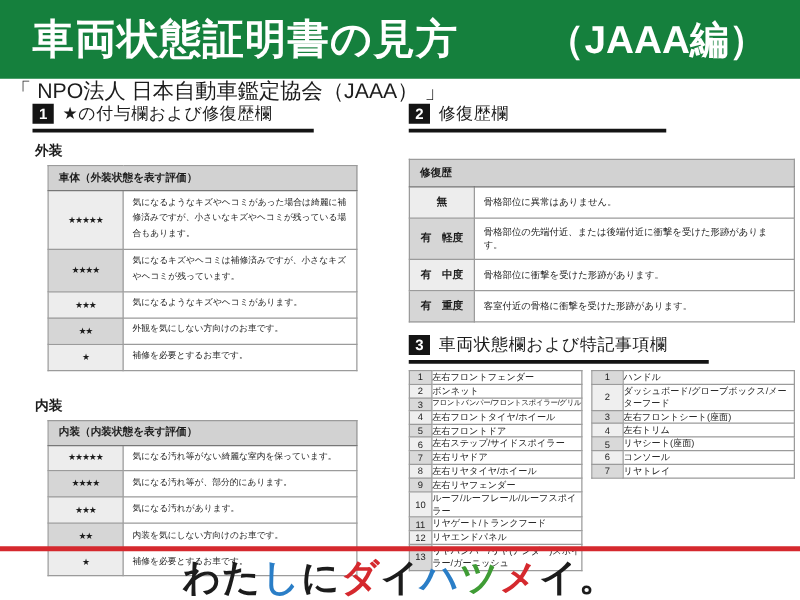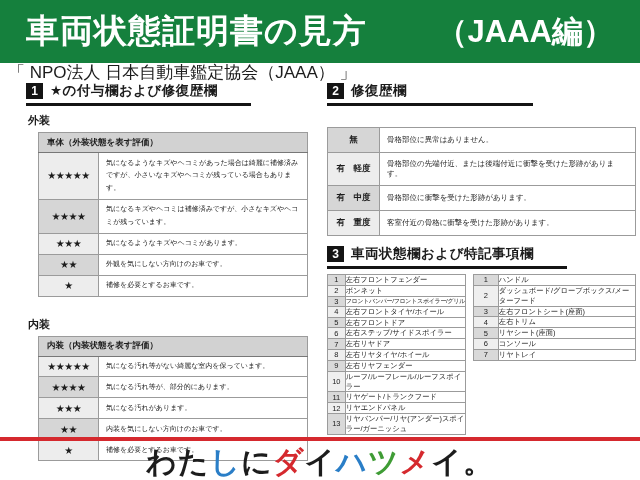--- a/index.html
+++ b/index.html
@@ -16,35 +16,35 @@
   }
   .banner .ttl { color:#fff; font-weight:bold; font-size:33px; letter-spacing:1px; }
   .banner .ed  { color:#fff; font-weight:bold; font-size:31px; letter-spacing:0; }
   .subtitle { position:absolute; left:8px; top:61px; font-size:17px; font-weight:500; }
 
   
   .sec-head { display:flex; align-items:center; border-bottom:3px solid #141414; padding-bottom:3px; }
   .sec-num  { background:#141414; color:#fff; width:17px; height:16px; flex:0 0 17px;
               display:flex; align-items:center; justify-content:center;
               font-size:12px; font-weight:bold; margin-right:7px; }
-  .sec-title{ font-size:13.5px; font-weight:bold; letter-spacing:0.5px; }
+  .sec-title{ font-size:13.5px; font-weight:normal; letter-spacing:0.5px; }
 
   
   .col-left  { position:absolute; left:26px;  top:82px; width:284px; }
   .col-right { position:absolute; left:327px; top:82px; width:309px; }
   .grp-label { font-size:11px; font-weight:bold; margin:7px 0 4px 2px; }
   .grp-label.second { margin-top:20px; }
 
   
   table { border-collapse:collapse; background:#fff; }
   td { border:1px solid #9b9b9b; vertical-align:middle; }
   .outer { border:1.5px solid #4a4a4a; }
 
   
-  .star-table { width:270px; margin-left:12px; }
+  .star-table { width:248px; margin-left:12px;font-family:Liberation Mono, monospace; }
   .star-table .hdr td { background:#d2d2d2; font-size:8.5px; font-weight:bold;
                         padding:3.5px 8px; border-bottom:1px solid #777; }
   .c-star { width:60px; text-align:center; font-size:10px; font-weight:bold;
             letter-spacing:-0.5px; padding:3px 1px; }
   .c-desc { font-size:7px; line-height:1.85; padding:3.5px 7px; background:#fff; }
   .star-table tr:nth-child(even) .c-star { background:#ededed; }
   .star-table tr:nth-child(odd):not(.hdr) .c-star { background:#d6d6d6; }
 
   
   .repair-table { width:309px; margin-top:21px; }
@@ -157,20 +157,23 @@
   </div>
 
   <div class="col-right">
     <div class="sec-head" style="width:206px">
       <span class="sec-num">2</span>
       <span class="sec-title">修復歴欄</span>
     </div>
 
     <table class="repair-table outer">
       <tbody>
+          <tr class="hdr">
+        <td colspan="2">修復歴</td>
+      </tr>
       <tr>
         <td class="c-grade">無</td>
         <td class="c-rdesc">骨格部位に異常はありません。</td>
       </tr>
       <tr>
         <td class="c-grade">有　軽度</td>
         <td class="c-rdesc">骨格部位の先端付近、または後端付近に衝撃を受けた形跡があります。</td>
       </tr>
       <tr>
         <td class="c-grade">有　中度</td>

